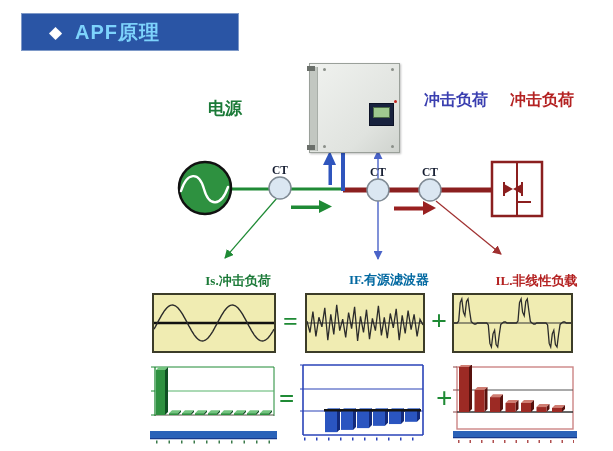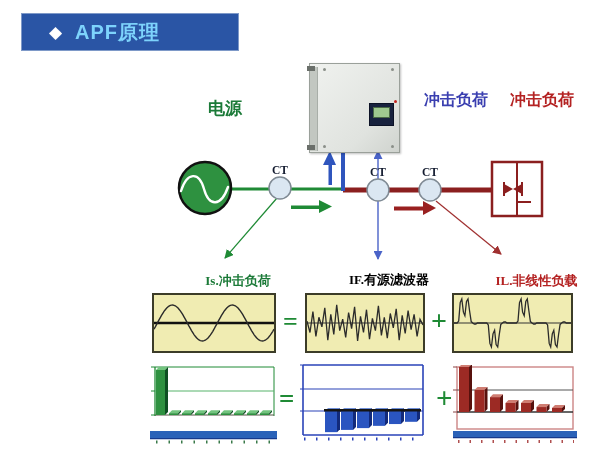--- a/index.html
+++ b/index.html
@@ -123,21 +123,21 @@
 
   <div class="abs lbl src-lbl">电源</div>
   <div class="abs lbl flt-lbl">
     <div>冲击负荷</div>
   </div>
   <div class="abs lbl load-lbl">
     <div>冲击负荷</div>
   </div>
 
   <div class="abs lbl wave-lbl" style="left:152px;width:124px;color:#1b7a38;">Is.冲击负荷</div>
-  <div class="abs lbl wave-lbl" style="left:305px;width:120px;top:273px;color:#000000;">IF.有源滤波器</div>
+  <div class="abs lbl wave-lbl" style="left:305px;width:120px;top:273px;color:#0369a1;">IF.有源滤波器</div>
   <div class="abs lbl wave-lbl" style="left:452px;width:121px;color:#b42222;">IL.非线性负载</div>
 
   <div class="abs wavebox" style="left:152px;width:124px;">
     <svg width="120" height="56" viewBox="0 0 120 56">
       <line x1="0" y1="28" x2="120" y2="28" stroke="#111111" stroke-width="2.5"></line>
       <polyline fill="none" stroke-width="1.4" points="0.0,34.2 1.3,31.9 2.5,29.6 3.8,27.2 5.0,24.9 6.3,22.6 7.5,20.4 8.8,18.3 10.0,16.4 11.3,14.7 12.5,13.3 13.8,12.0 15.0,11.1 16.3,10.4 17.5,10.1 18.8,10.0 20.0,10.3 21.3,10.8 22.5,11.7 23.8,12.8 25.0,14.2 26.3,15.8 27.5,17.7 28.8,19.7 30.0,21.8 31.3,24.1 32.5,26.4 33.8,28.8 35.0,31.1 36.3,33.4 37.5,35.6 38.8,37.7 40.0,39.6 41.3,41.3 42.5,42.7 43.8,44.0 45.0,44.9 46.3,45.6 47.5,45.9 48.8,46.0 50.0,45.7 51.3,45.2 52.5,44.3 53.8,43.2 55.0,41.8 56.3,40.2 57.5,38.3 58.8,36.3 60.0,34.2 61.2,31.9 62.5,29.6 63.8,27.2 65.0,24.9 66.3,22.6 67.5,20.4 68.8,18.3 70.0,16.4 71.3,14.7 72.5,13.3 73.8,12.0 75.0,11.1 76.3,10.4 77.5,10.1 78.8,10.0 80.0,10.3 81.3,10.8 82.5,11.7 83.8,12.8 85.0,14.2 86.3,15.8 87.5,17.7 88.8,19.7 90.0,21.8 91.3,24.1 92.5,26.4 93.8,28.8 95.0,31.1 96.3,33.4 97.5,35.6 98.8,37.7 100.0,39.6 101.3,41.3 102.5,42.7 103.8,44.0 105.0,44.9 106.3,45.6 107.5,45.9 108.8,46.0 110.0,45.7 111.3,45.2 112.5,44.3 113.8,43.2 115.0,41.8 116.3,40.2 117.5,38.3 118.8,36.3 120.0,34.2" stroke="#2b2b2b"></polyline>
     </svg>
   </div>
   <div class="abs wavebox" style="left:305px;width:120px;">
     <svg width="116" height="56" viewBox="0 0 116 56">

